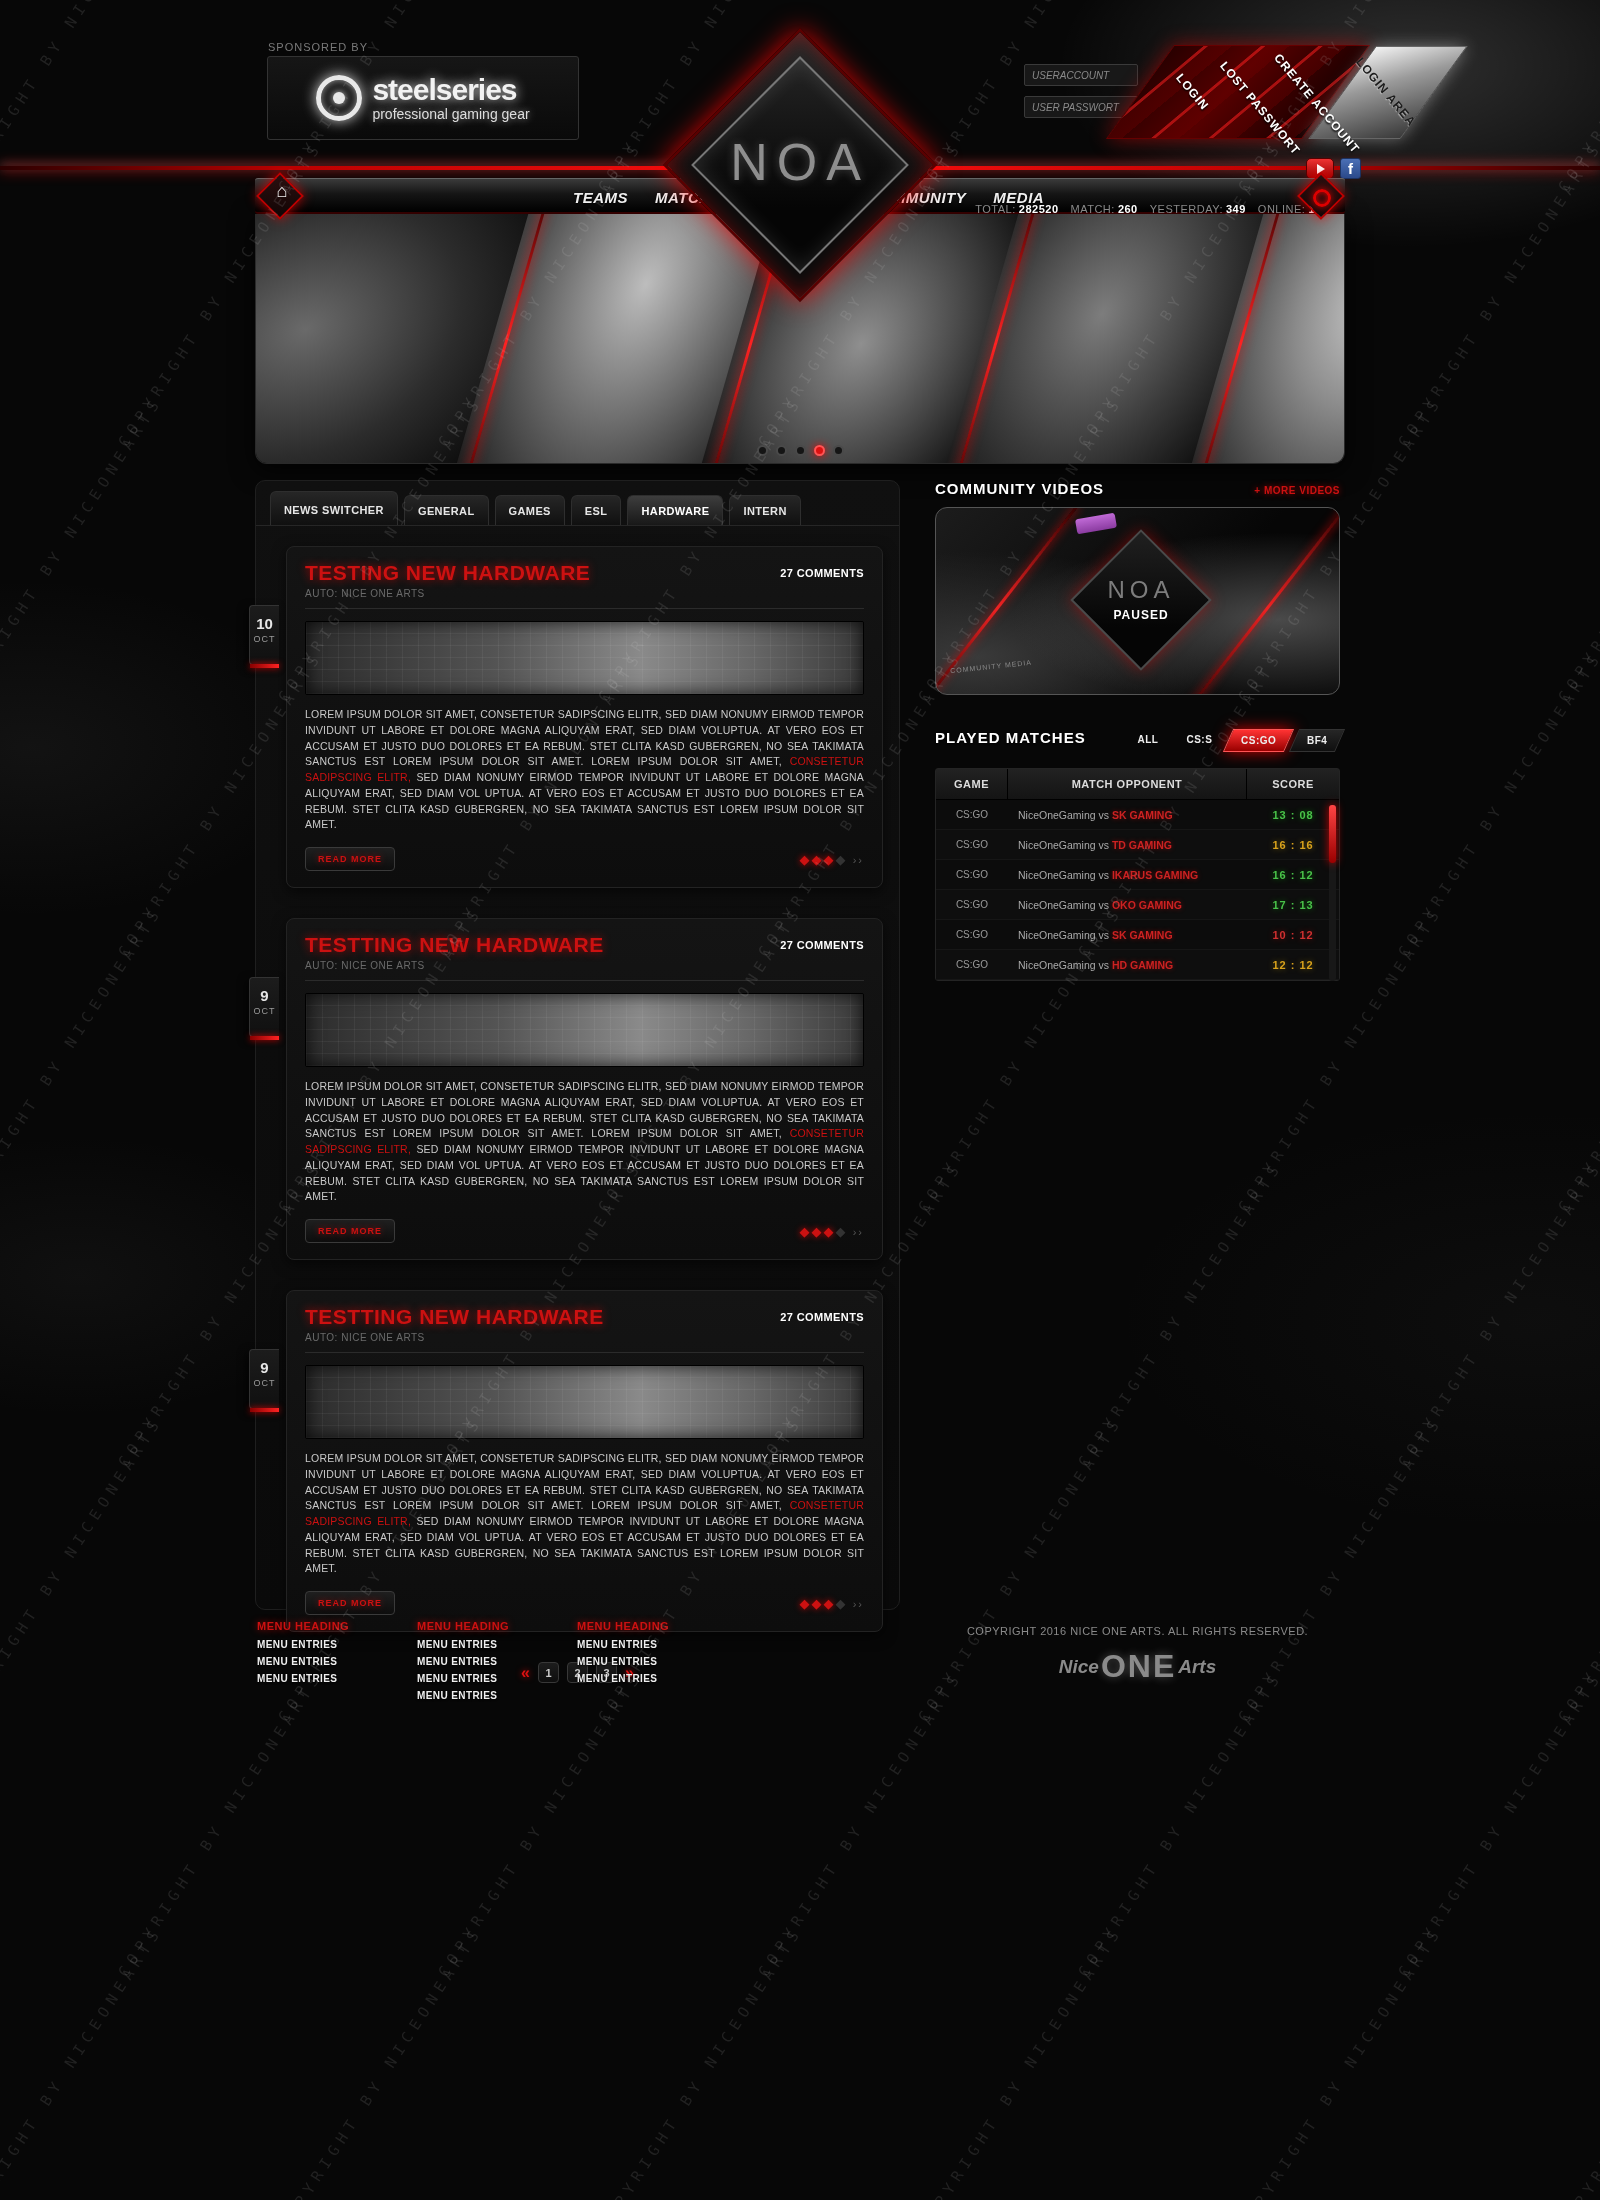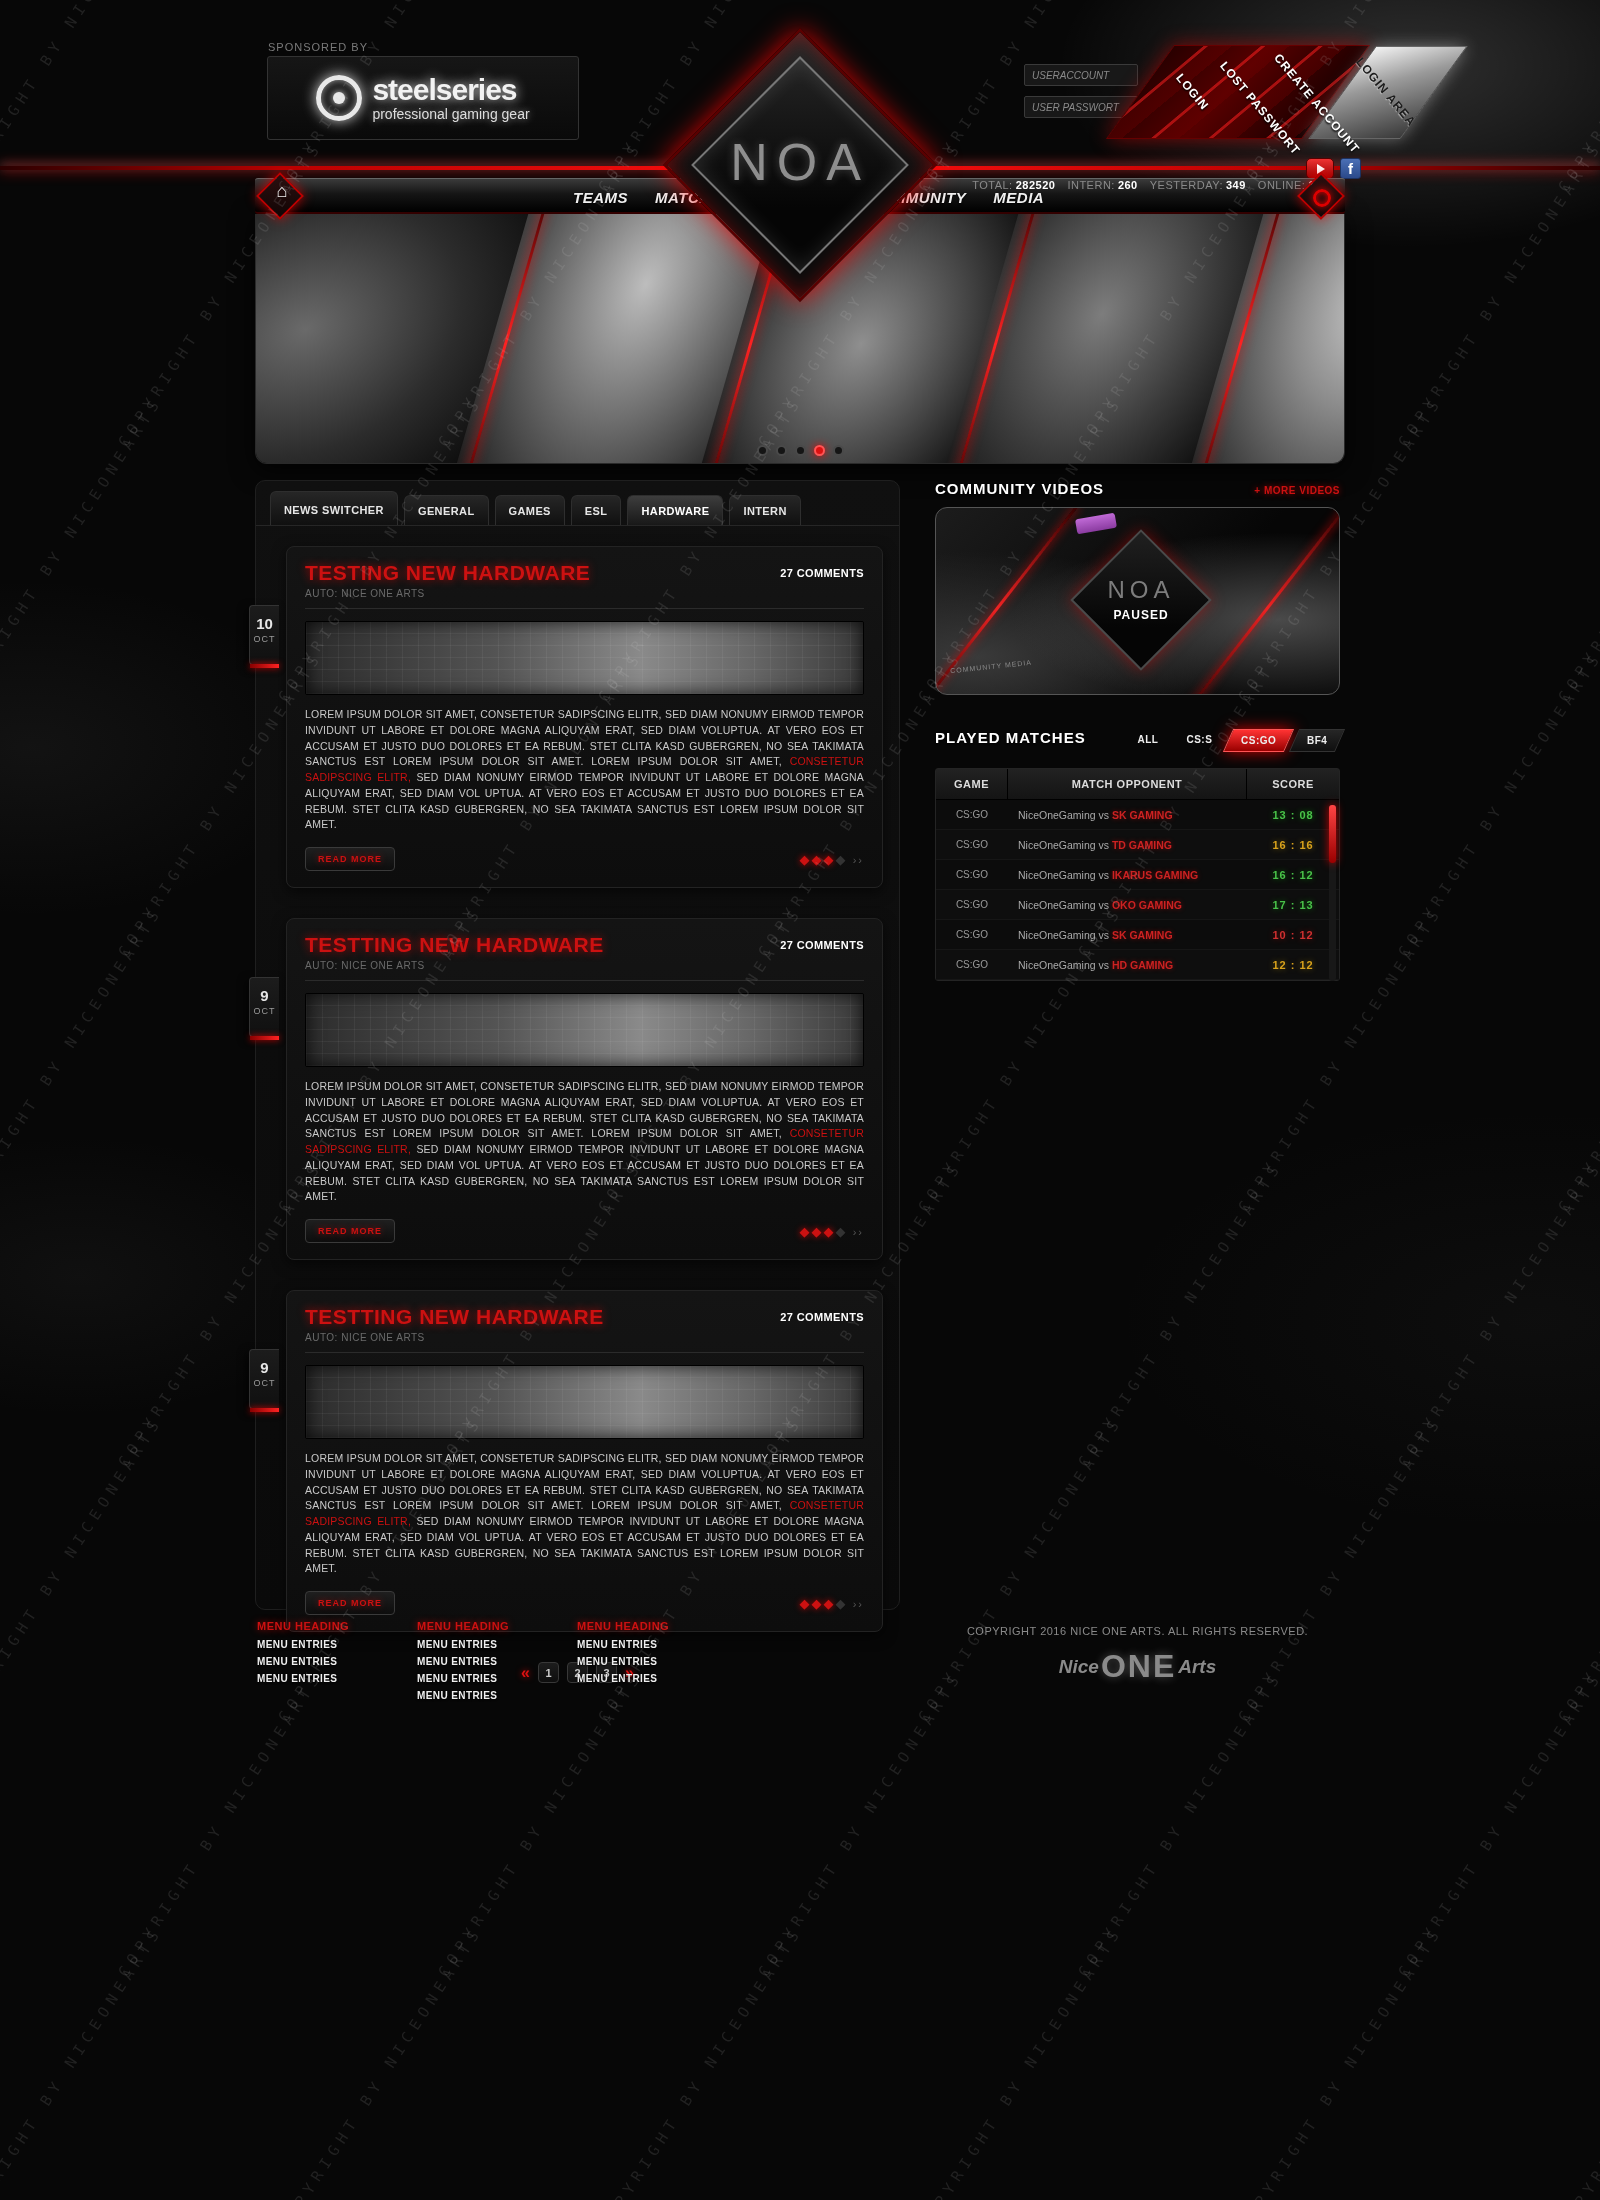--- a/index.html
+++ b/index.html
@@ -83,21 +83,21 @@
                     background:linear-gradient(135deg,#2a0f0f,#120505); border:2px solid #b00;
                     box-shadow:0 0 12px rgba(255,0,0,.7); }
   #home-diamond { left:263px; top:179px; } #media-diamond { left:1304px; top:179px; }
   .home-glyph { position:absolute; left:263px; top:181px; width:38px; text-align:center; z-index:8;
                 color:#eee; font-size:18px; }
   .target-glyph { position:absolute; left:1313px; top:189px; width:18px; height:18px; border:3px solid #d00;
                   border-radius:50%; z-index:8; box-shadow:0 0 8px rgba(255,0,0,.8), inset 0 0 6px rgba(255,0,0,.8); }
   .nav-items { position:absolute; left:318px; top:0; height:36px; display:flex; align-items:center; gap:27px; }
   .nav-item { font-style:italic; font-weight:bold; font-size:15px; color:#f0f0f0; letter-spacing:.5px;
               text-shadow:0 1px 2px #000; cursor:pointer; }
-  .nav-stats { position:absolute; right:30px; top:0; height:36px; display:flex; align-items:flex-start; gap:12px;
+  .nav-stats { position:absolute; right:30px; top:0; height:36px; display:flex; align-items:flex-end; gap:12px;
                font-size:11px; color:#8a8a8a; letter-spacing:.5px; }
   .nav-stats b { color:#fff; margin-left:3px; }
 
   
   .slider { position:absolute; left:255px; top:214px; width:1090px; height:250px; z-index:5; overflow:hidden;
             background:#000; border:1px solid #2a2a2a; border-top:none; border-radius:0 0 12px 12px;
             box-shadow:0 6px 24px rgba(0,0,0,.8); }
   .slide { position:absolute; top:-20px; height:300px; transform:skewX(-16deg); }
   .slide1 { left:-60px; width:300px;
             background:radial-gradient(ellipse at 35% 45%, #6a6a6a, #2c2c2c 55%, #0a0a0a 95%); }
@@ -328,21 +328,21 @@
   <div class="navbar">
     <div class="nav-items">
       <span class="nav-item">TEAMS</span>
       <span class="nav-item">MATCHES</span>
       <span class="nav-item">FEATURES</span>
       <span class="nav-item">COMMUNITY</span>
       <span class="nav-item">MEDIA</span>
     </div>
     <div class="nav-stats">
       <span><span>TOTAL:</span><b>282520</b></span>
-      <span><span>INTERN:</span><b>260</b></span>
+      <span><span>MATCH:</span><b>260</b></span>
       <span><span>YESTERDAY:</span><b>349</b></span>
       <span><span>ONLINE:</span><b>1</b></span>
     </div>
   </div>
   <div id="home-diamond" class="corner-diamond"></div>
   <div class="home-glyph">⌂</div>
   <div id="media-diamond" class="corner-diamond"></div>
   <div class="target-glyph"></div>
 
   <div class="slider">

